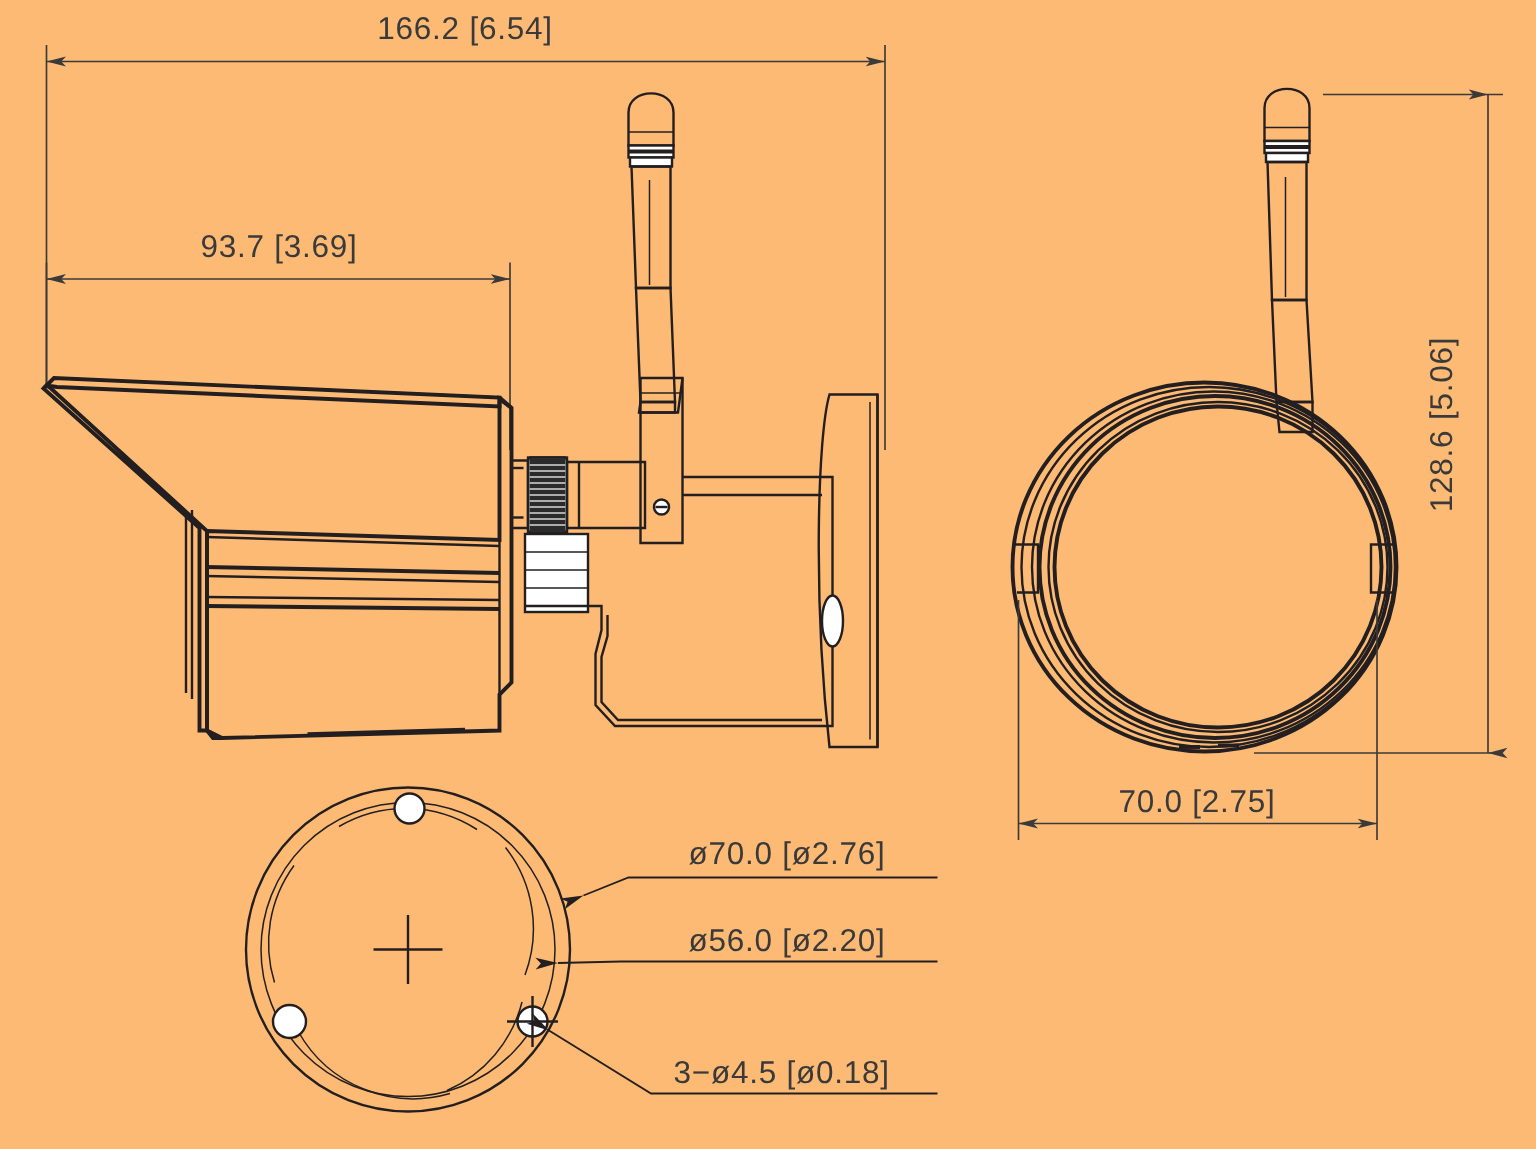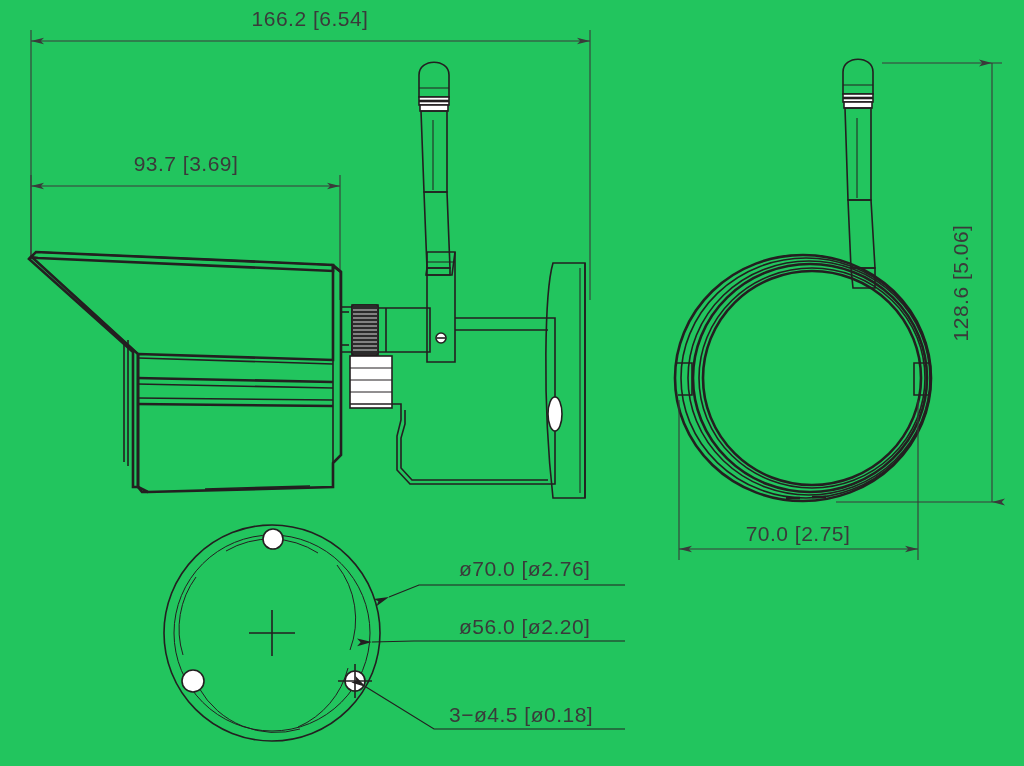--- a/index.html
+++ b/index.html
@@ -1,18 +1,18 @@
 <!DOCTYPE html>
 <html><head>
 <meta charset="utf-8">
 <style>
   html,body{margin:0;padding:0;background:#ffffff;}
   body{width:1024px;height:766px;overflow:hidden;
        font-family:"Liberation Sans",sans-serif;color:#231f20;}
-  #sheet{position:relative;width:1024px;height:766px;background:#22c55e;}
+  #sheet{position:relative;width:1024px;height:766px;background:#fdba74;}
   svg{display:block;}
   .dimtxt{font-family:"Liberation Sans",sans-serif;font-size:21px;fill:#3a3a3a;letter-spacing:0.5px;}
   .dimtxt-v{font-family:"Liberation Sans",sans-serif;font-size:21px;fill:#3a3a3a;letter-spacing:0.5px;}
   .ln{stroke:#231f20;fill:none;}
   .thin{stroke-width:1;}
   .med{stroke-width:1.6;}
   .thick{stroke-width:2.6;}
   .dimln{stroke:#3a3a3a;stroke-width:1.1;fill:none;}
   .extln{stroke:#3a3a3a;stroke-width:1.1;fill:none;}
   .leader{stroke:#231f20;stroke-width:1.2;fill:none;}

